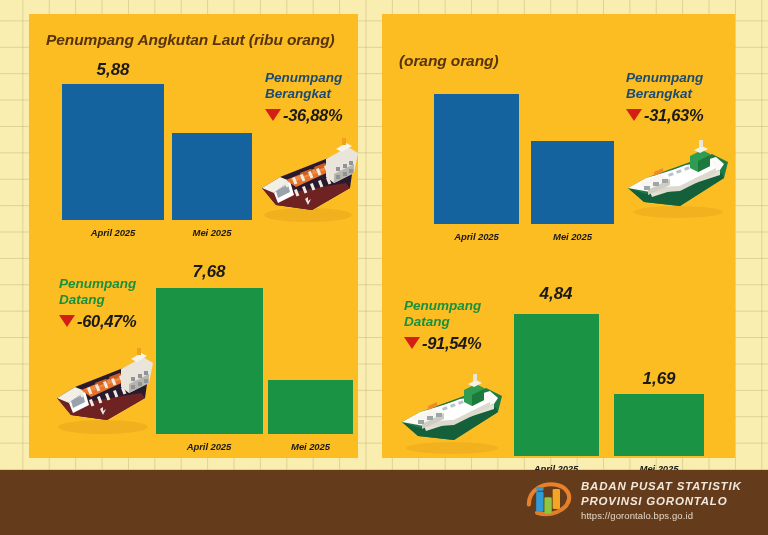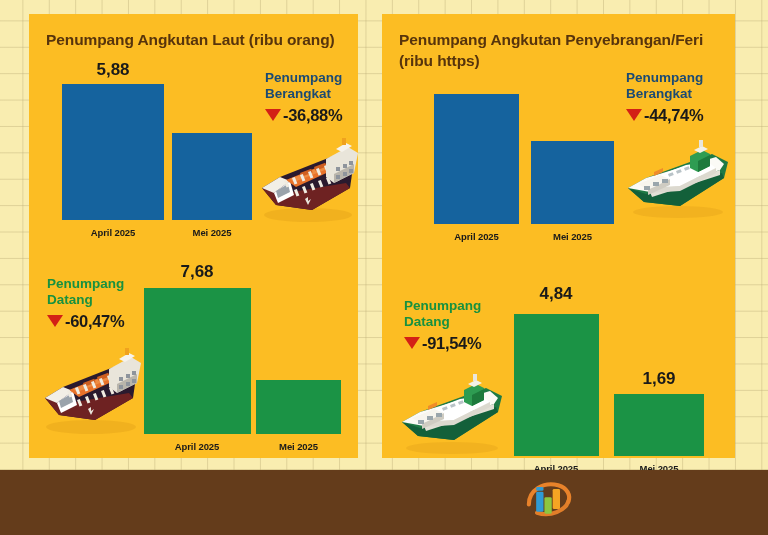--- a/index.html
+++ b/index.html
@@ -24,20 +24,21 @@
     background-size: 26.4px 26.4px;
     background-position: -4px -6px;
   }
 
   
   .panel {
     position: absolute;
     background: #fcbd23;
     top: 14px;
     height: 444px;
+    font-style: italic;
   }
   #panel-laut  { left: 29px;  width: 329px; }
   #panel-feri  { left: 382px; width: 353px; }
 
   .panel-title {
     position: absolute;
     left: 17px;
     top: 16px;
     right: 10px;
     font-size: 15.5px;
@@ -215,21 +216,21 @@
               <rect x="93" y="39" width="4" height="4"></rect>
             <rect x="99" y="36" width="4" height="4"></rect>
           </g>
           <path d="M86 16 L96 10 L102 13 L92 19 Z" fill="#f6f3ec"></path>
           <rect x="92" y="5" width="4" height="7" fill="#f0a21e"></rect>
           <path d="M55 66 l3 -2 l0 4 l3 -2 l-3 6 Z" fill="#e8e4da"></path>
         </svg>
       </div>
     </div>
 
-    <div class="chart" id="chart-laut-datang" style="left:0;top:248px;width:329px;height:192px;">
+    <div class="chart" id="chart-laut-datang" style="left:12px;top:248px;width:329px;height:192px;">
 
       <div class="bar-value" style="left:112px;top:0;width:112px;">7,68</div>
 
       <div class="bar green" style="left:115px;width:107px;height:146px;"></div>
       <div class="bar green" style="left:227px;width:85px;height:54px;"></div>
 
       <div class="bar-cat" style="left:112px;width:112px;">April 2025</div>
       <div class="bar-cat" style="left:225px;width:89px;">Mei 2025</div>
 
       <div class="callout" style="left:18px;top:14px;">
@@ -285,41 +286,41 @@
           <rect x="92" y="5" width="4" height="7" fill="#f0a21e"></rect>
           <path d="M55 66 l3 -2 l0 4 l3 -2 l-3 6 Z" fill="#e8e4da"></path>
         </svg>
       </div>
     </div>
   </div>
 
   <div class="panel" id="panel-feri">
 
     <div class="panel-title">
-      <span>Penumpang Angkutan Penyebrangan/Feri</span><br>
-      <span>(ribu https)</span>
+      <br>
+      <span>(orang orang)</span>
     </div>
 
     <div class="chart" id="chart-feri-berangkat" style="left:0;top:56px;width:353px;height:174px;">
 
 
       <div class="bar blue" style="left:52px;width:85px;height:130px;"></div>
       <div class="bar blue" style="left:149px;width:83px;height:83px;"></div>
 
       <div class="bar-cat" style="left:43px;width:103px;">April 2025</div>
       <div class="bar-cat" style="left:148px;width:85px;">Mei 2025</div>
 
       <div class="callout" style="left:244px;top:0;">
         <div class="callout-title depart">
           <span>Penumpang</span><br>
           <span>Berangkat</span>
         </div>
         <div class="callout-delta">
           <span class="tri-down"></span>
-          <span>-44,74%</span>
+          <span>-31,63%</span>
         </div>
       </div>
 
       <div class="vessel" style="left:238px;top:62px;">
         <svg width="116" height="92" viewBox="0 0 116 92">
           <ellipse cx="58" cy="80" rx="45" ry="6" fill="#e8a71c" opacity=".5"></ellipse>
 
           <path d="M8 56 L26 46 L92 22 L108 30 L104 46 L60 74 L24 70 Z" fill="#1f7a45"></path>
           <path d="M8 56 L24 70 L60 74 L104 46 L102 41 L26 62 Z" fill="#13603a"></path>
           <path d="M8 56 L26 46 L96 25 L104 32 L100 38 L30 60 Z" fill="#fbfaf6"></path>
@@ -408,16 +409,21 @@
   <div id="footer">
     <div id="footer-brand">
       <svg id="bps-logo" viewBox="0 0 52 48">
         <path d="M4 30 C4 14 20 5 36 9 C46 12 50 20 47 27" stroke="#e8822a" stroke-width="4.5" fill="none" stroke-linecap="round"></path>
         <path d="M47 27 C44 36 28 44 13 39" stroke="#e8822a" stroke-width="4.5" fill="none" stroke-linecap="round" opacity=".95"></path>
         <rect x="12" y="16" width="8" height="22" rx="1.5" fill="#2f9ad4"></rect>
         <rect x="21" y="22" width="8" height="18" rx="1.5" fill="#8dc63f"></rect>
         <rect x="30" y="13" width="8" height="22" rx="1.5" fill="#f5a423"></rect>
         <rect x="12" y="11" width="8" height="4" rx="1.5" fill="#2f9ad4"></rect>
       </svg>
+      <div id="footer-text">
+        <div class="brand-line">BADAN PUSAT STATISTIK</div>
+        <div class="brand-line">PROVINSI GORONTALO</div>
+        <div class="brand-url">https://gorontalo.bps.go.id</div>
+      </div>
     </div>
   </div>
 
 </div>
 
 </body></html>

